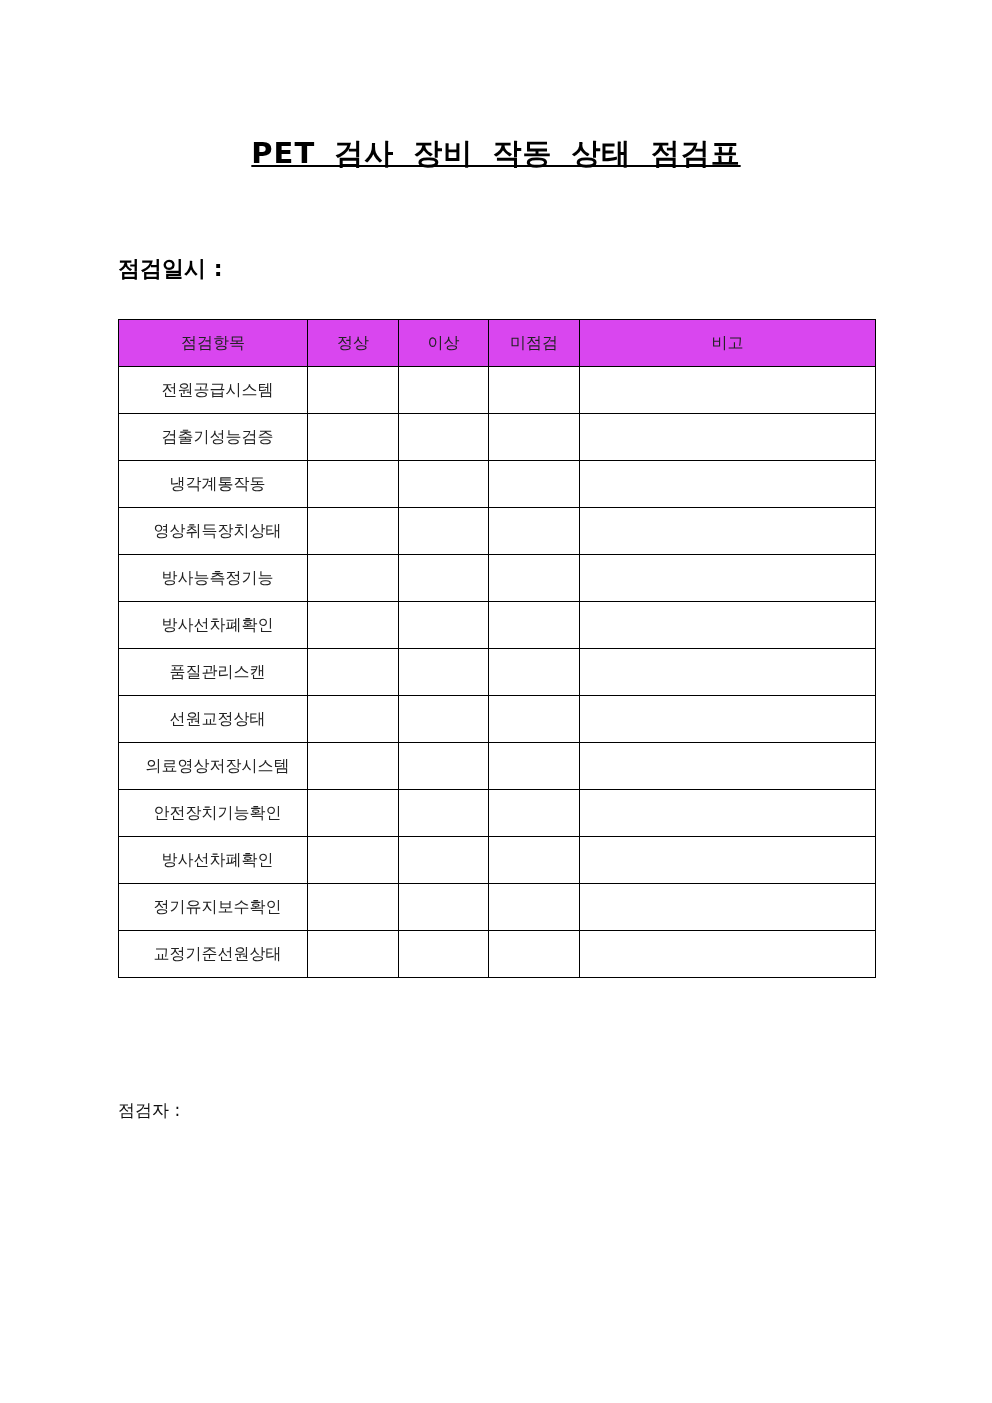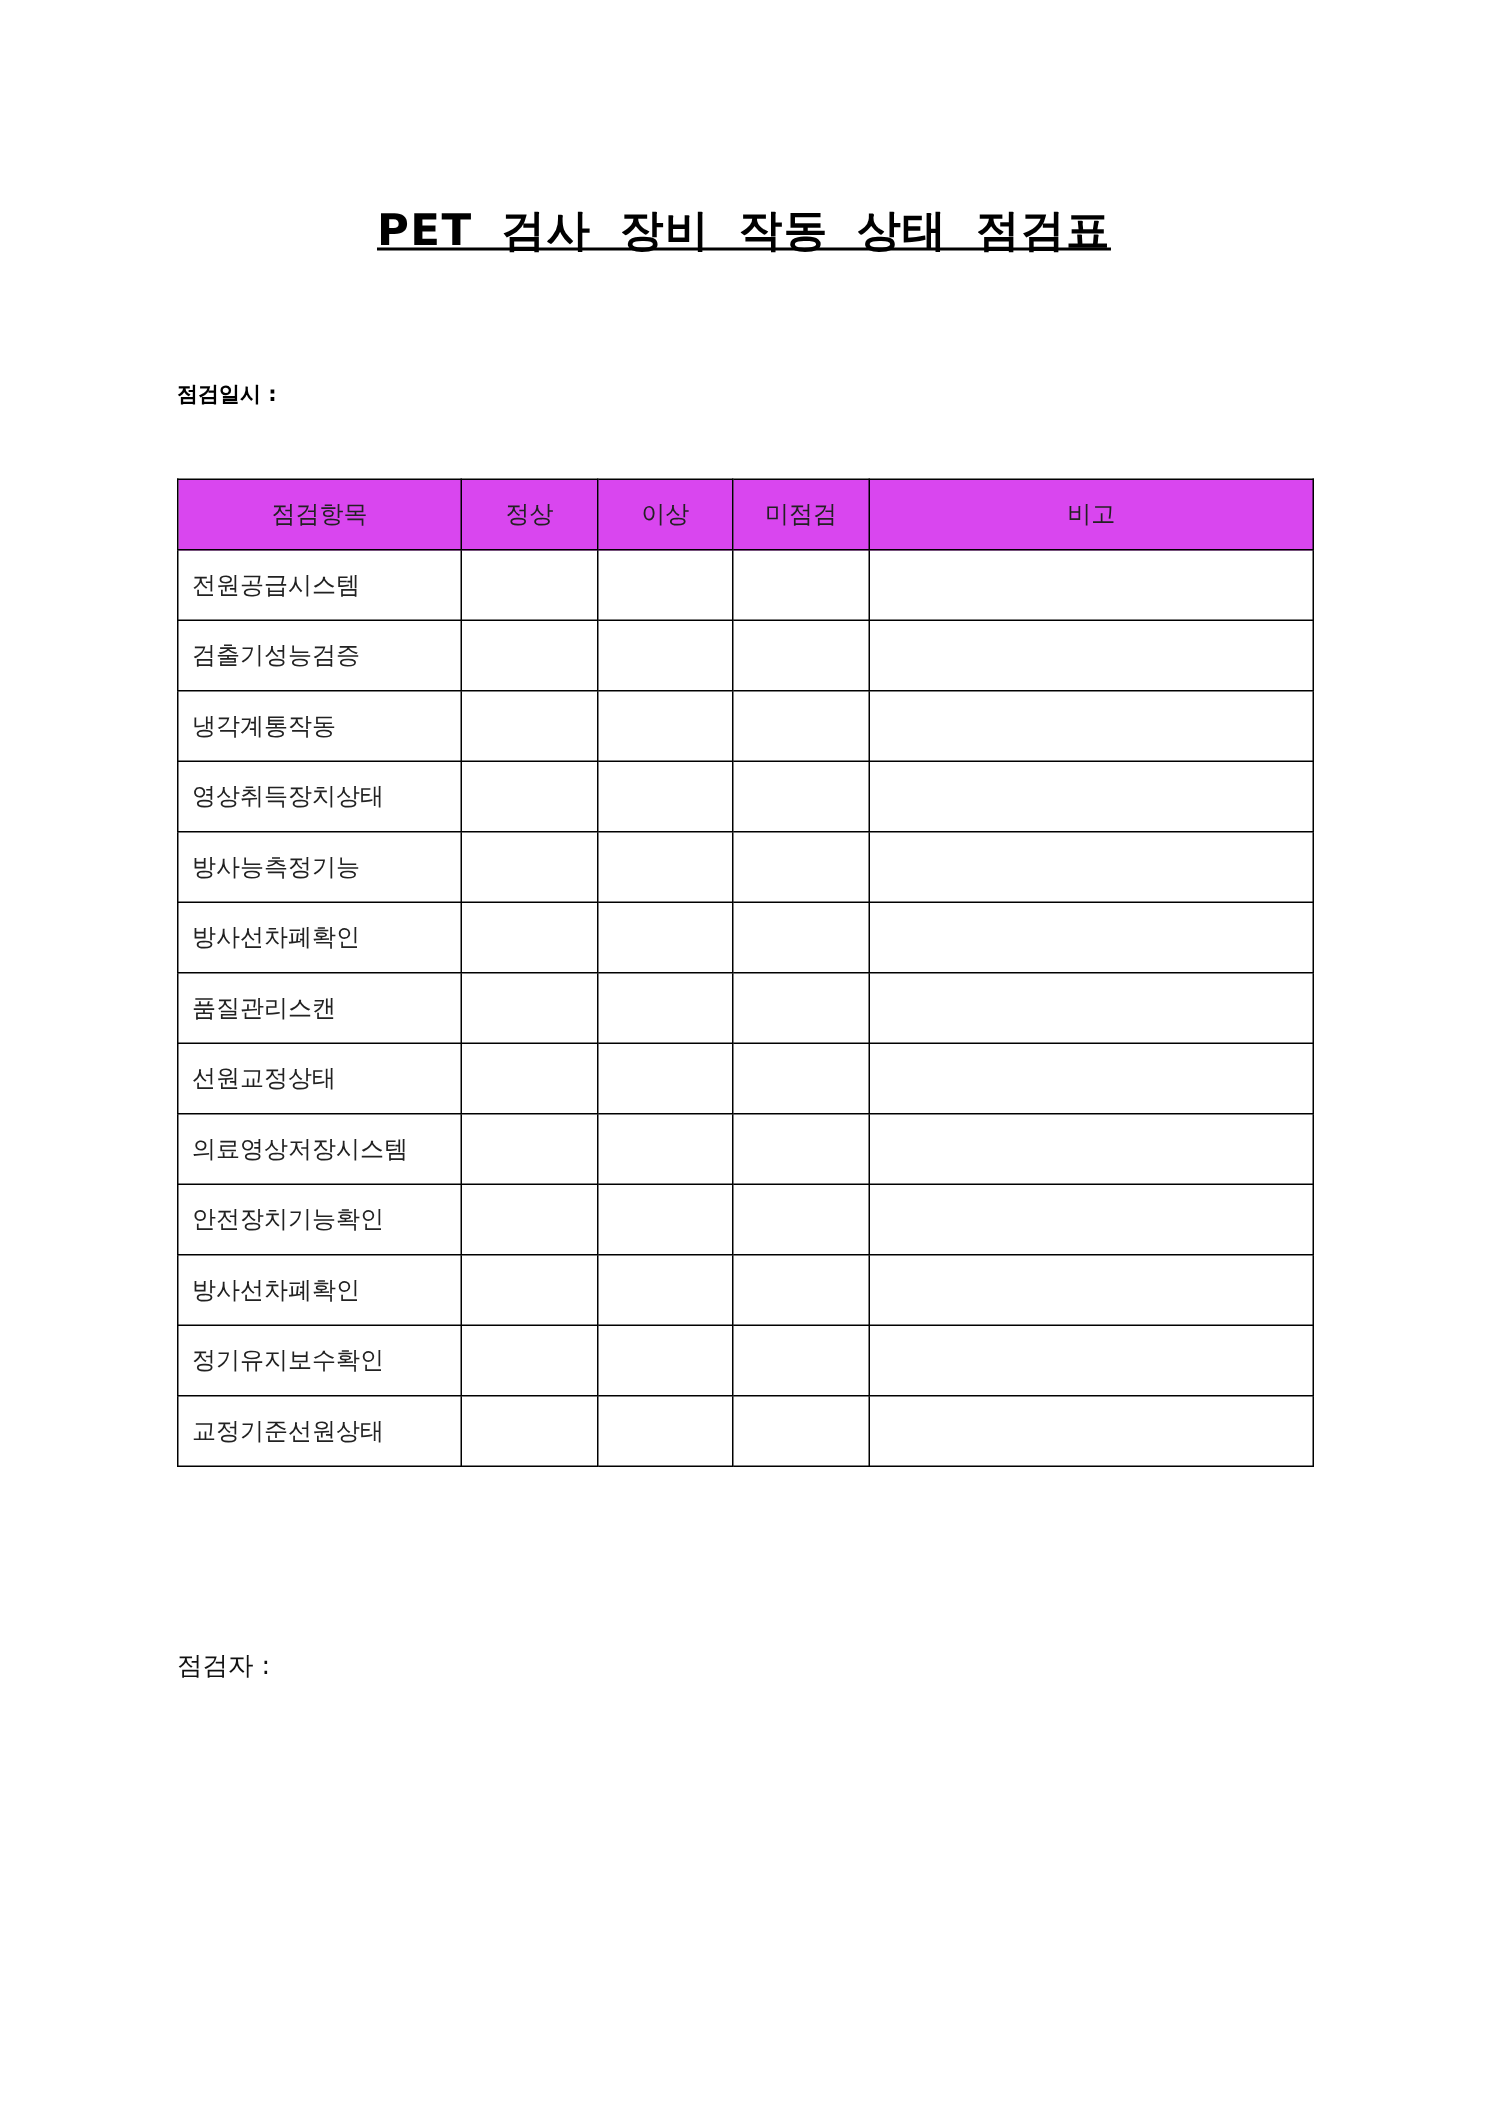--- a/index.html
+++ b/index.html
@@ -26,21 +26,21 @@
       letter-spacing: 1px;
       word-spacing: 8px;
       color: #000000;
       margin: 0;
       text-decoration: underline;
     }
     .date-line {
       position: absolute;
       top: 254px;
       left: 118px;
-      font-size: 14px;
+      font-size: 22px;
       font-weight: bold;
       color: #000000;
     }
     .inspector-line {
       position: absolute;
       top: 1071px;
       left: 118px;
       font-size: 17px;
       color: #111111;
       margin-top: 28px;
@@ -60,21 +60,21 @@
       padding: 0;
       font-size: 16px;
       font-weight: normal;
       color: #222222;
     }
     table.checklist th {
       background: #d946ef;
       text-align: center;
     }
     table.checklist td.item {
-      text-align: left;
+      text-align: center;
       padding-left: 9px;
     }
     col.c-item { width: 189px; }
     col.c-normal { width: 91px; }
     col.c-abnormal { width: 90px; }
     col.c-unchecked { width: 91px; }
     col.c-remarks { width: 296px; }
   </style>
 </head>
 <body>

